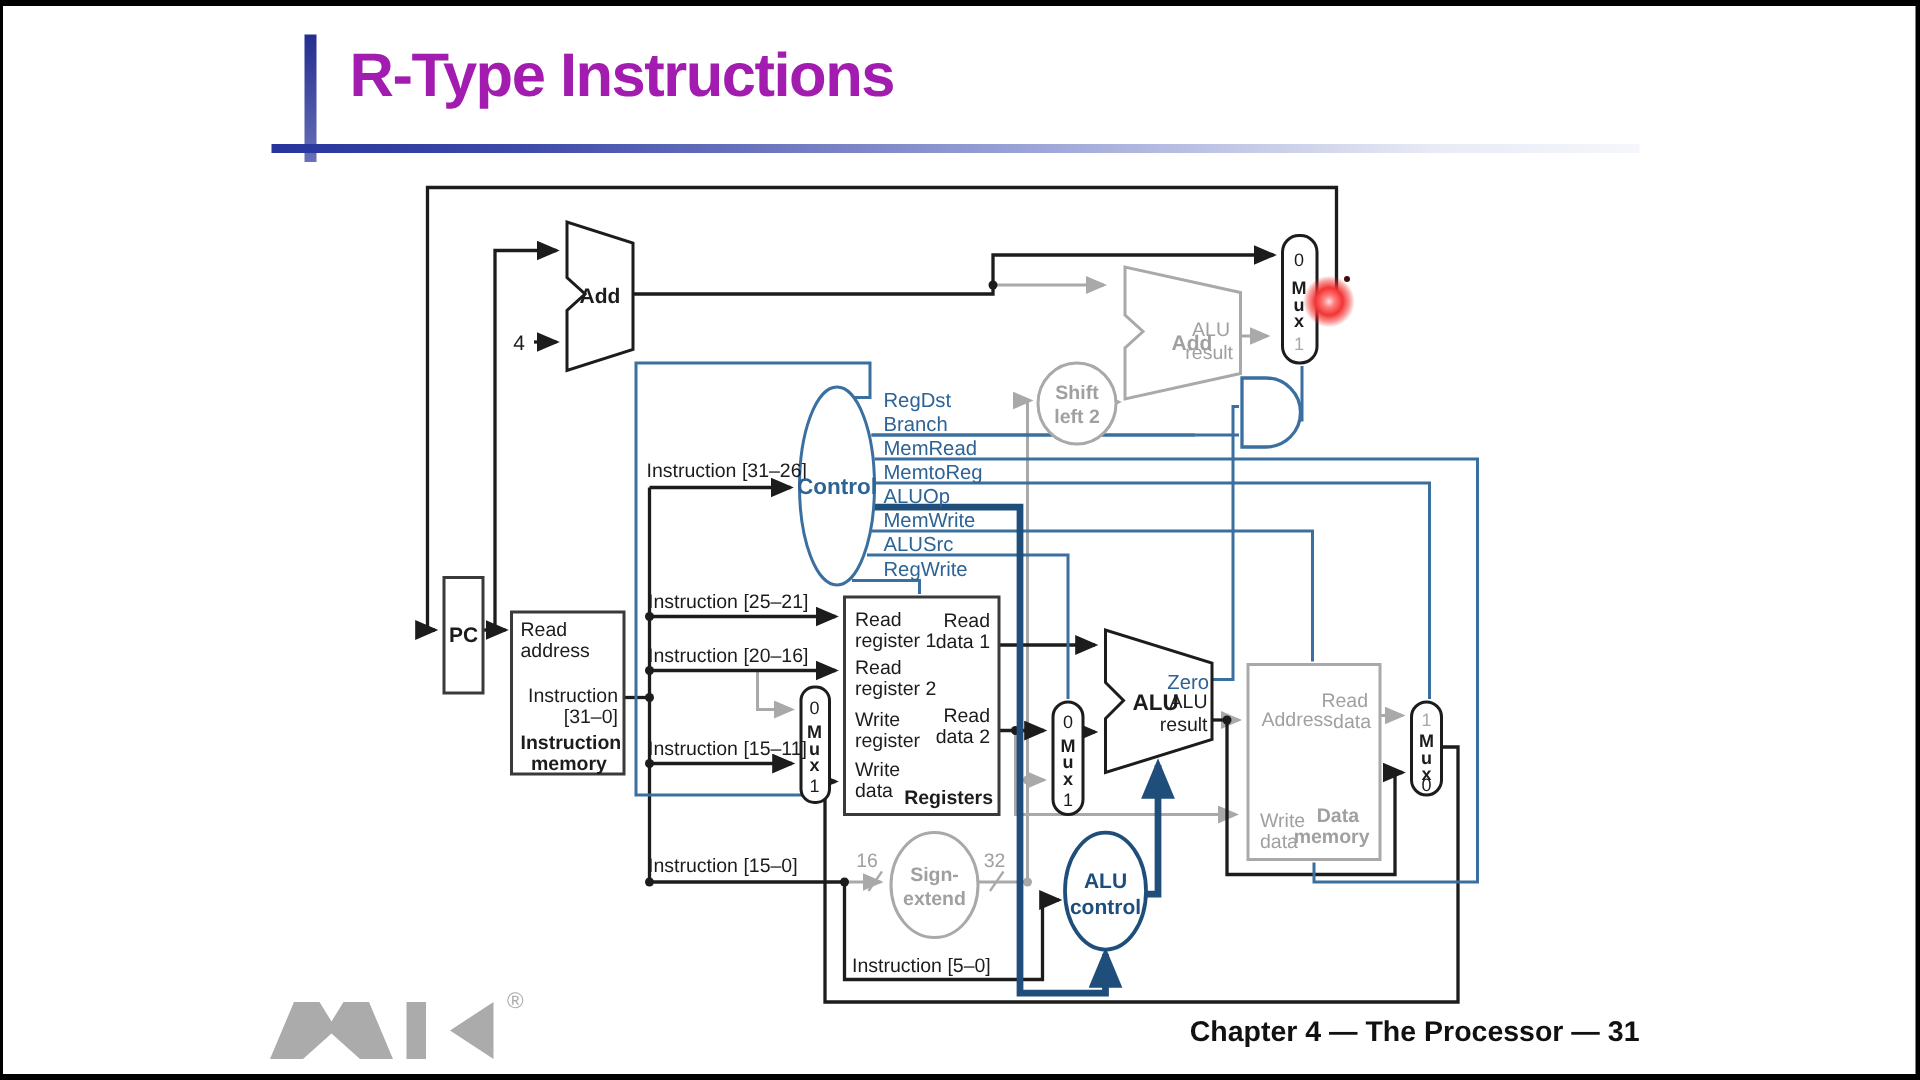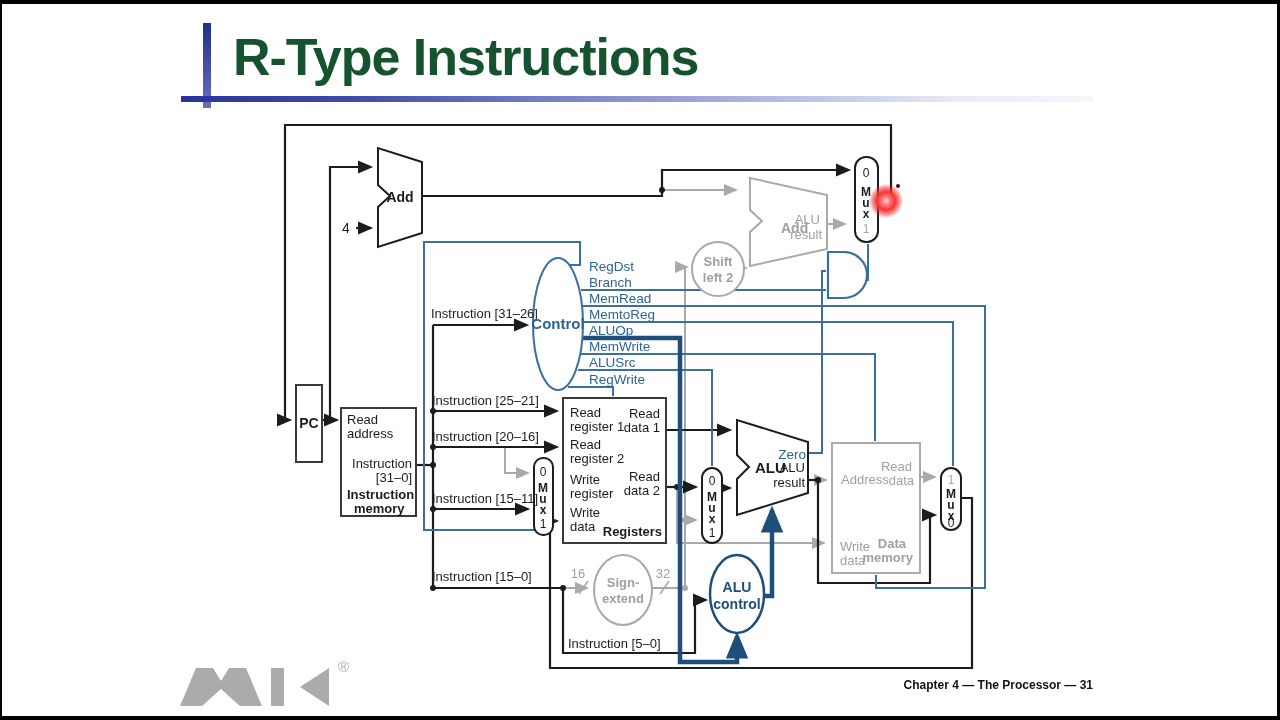--- a/index.html
+++ b/index.html
@@ -3,27 +3,27 @@
 <meta charset="utf-8">
 <style>
   html,body{margin:0;padding:0;background:#000;}
   #stage{position:relative;width:1280px;height:720px;background:#ffffff;overflow:hidden;
          font-family:"Liberation Sans", sans-serif;}
   .frame-strip{position:absolute;background:#000;}
   #strip-top{left:0;top:0;width:1280px;height:4px;}
   #strip-bottom{left:0;top:716px;width:1280px;height:4px;}
   #strip-left{left:0;top:0;width:2px;height:720px;}
   #strip-right{left:1277px;top:0;width:3px;height:720px;}
-  #title{position:absolute;left:233px;top:27px;font-size:52px;font-weight:bold;
-         letter-spacing:-1px;color:#14532d;}
+  #title{position:absolute;left:233px;top:27px;font-size:41px;font-weight:bold;
+         letter-spacing:-1px;color:#a21caf;}
   #title-vbar{position:absolute;left:203px;top:23px;width:8px;height:85px;
          background:linear-gradient(180deg,#232e8f,#6770b8);}
   #title-rule{position:absolute;left:181px;top:96px;width:912px;height:6px;
          background:linear-gradient(90deg,#27349b 0%,#3d4aa8 18%,#9aa3d6 55%,#e8eaf5 85%,#f6f7fc 100%);}
-  #footer{position:absolute;right:187px;top:678px;font-size:12px;font-weight:bold;color:#111;}
+  #footer{position:absolute;right:187px;top:678px;font-size:19px;font-weight:bold;color:#111;}
   #laser{position:absolute;left:869px;top:184px;width:34px;height:34px;border-radius:50%;
          background:radial-gradient(circle,#ffe0e0 0%,#ff7d7d 16%,#f23434 38%,rgba(240,40,40,.45) 58%,rgba(240,40,40,0) 72%);}
   #laser-speck{position:absolute;left:896px;top:184px;width:4px;height:4px;border-radius:50%;background:#3c1010;}
   svg{position:absolute;left:0;top:0;}
   text{font-family:"Liberation Sans", sans-serif;}
 </style>
 </head>
 <body>
 
 <div id="stage">

